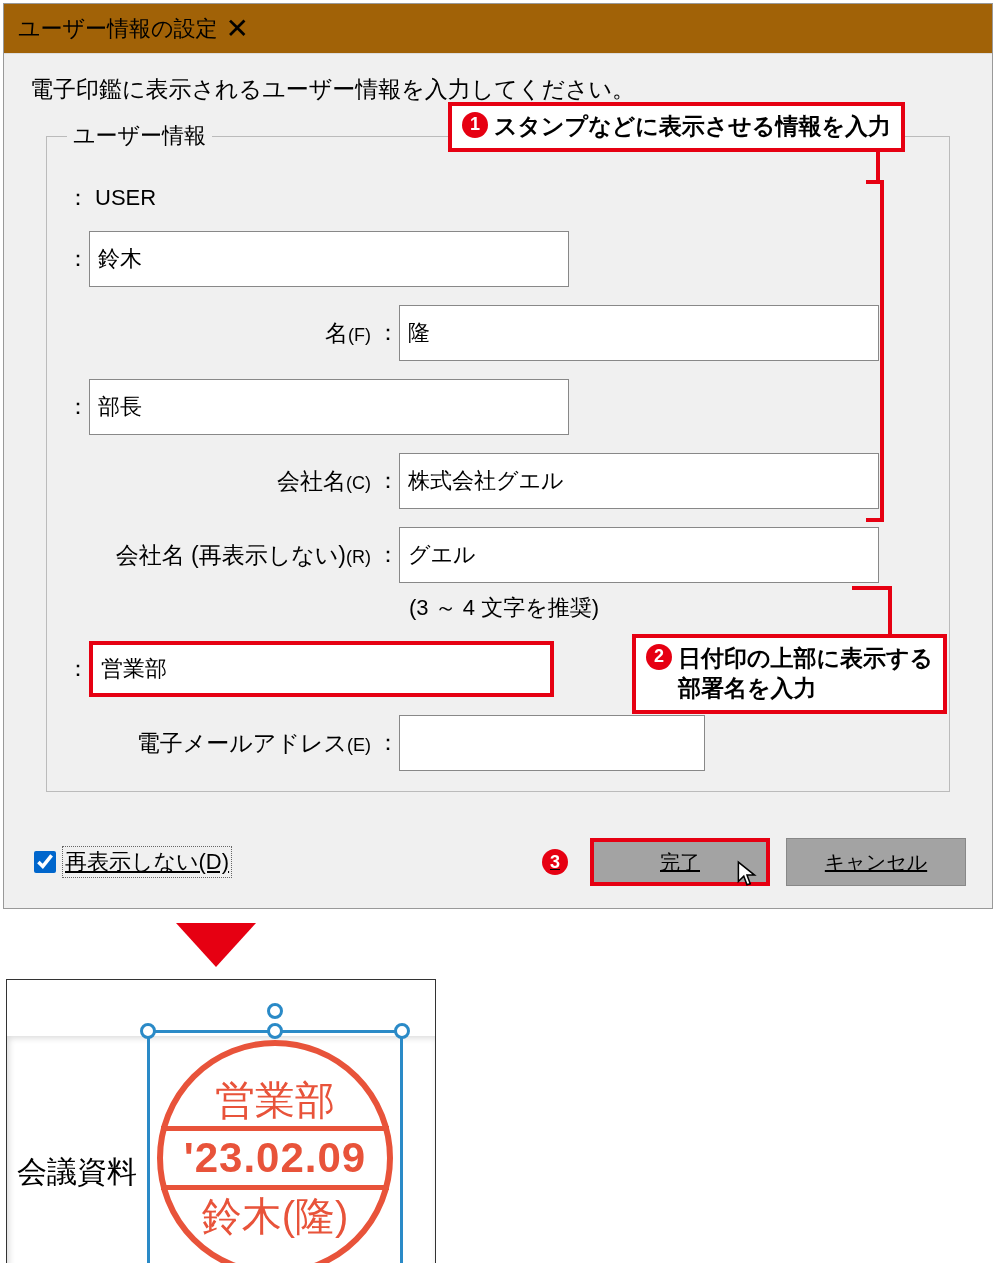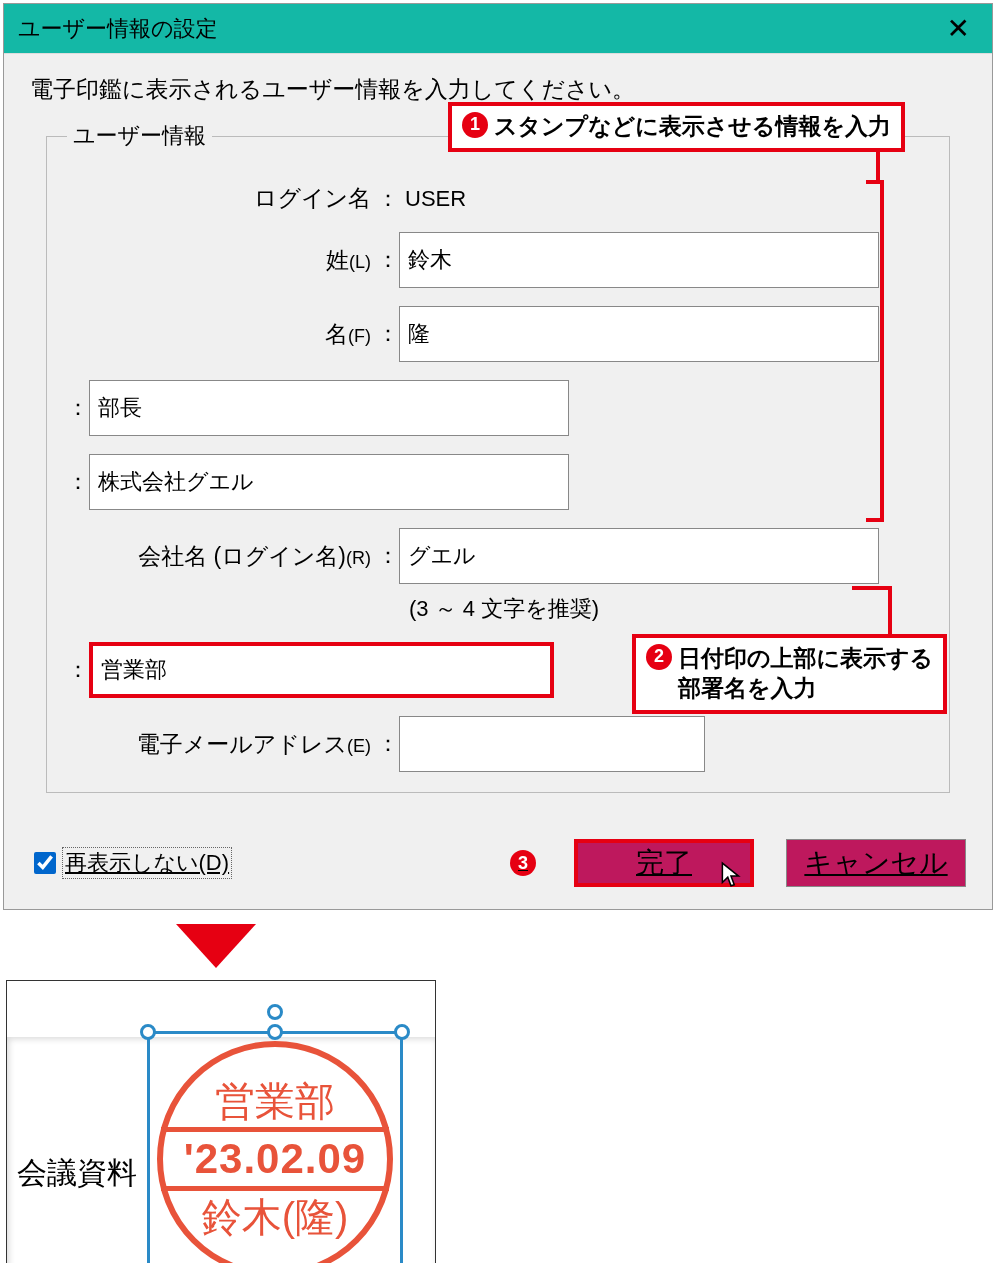--- a/index.html
+++ b/index.html
@@ -10,25 +10,24 @@
     width: 1000px;
   }
   .dialog {
     border: 1px solid #999;
     background: #f0f0f0;
     position: relative;
     width: 990px;
     margin: 3px;
   }
   .titlebar {
-    background: #14b8a6;
+    background: #a16207;
     padding: 8px 14px;
     font-size: 22px;
     display: flex;
-    justify-content: space-between;
     align-items: center;
     border-bottom: 1px solid #ddd;
   }
   .close-x {
     font-size: 28px;
     font-weight: 300;
     cursor: pointer;
     padding: 0 8px;
   }
   .body {
@@ -95,26 +94,26 @@
   .spacer { flex: 1; }
   .callnum {
     display:inline-flex; width:26px; height:26px; border-radius:50%;
     background:#e60012; color:#fff; font-weight:bold; font-size:18px;
     align-items:center; justify-content:center; margin-right:6px;
     flex-shrink:0;
   }
   button.btn {
     min-width: 180px;
     height: 48px;
-    font-size: 28px;
-    background: #be185d;
+    font-size: 20px;
+    background: #a3a3a3;
     border: 1px solid #888;
     font-family: inherit;
     cursor: pointer;
-    margin-left: 32px;
+    margin-left: 16px;
   }
   .hl-red { border: 4px solid #e60012 !important; }
   .callout {
     position: absolute;
     background: #fff;
     border: 4px solid #e60012;
     font-size: 23px;
     font-weight: bold;
     padding: 6px 10px;
     display: flex;
@@ -199,56 +198,53 @@
     <span class="close-x">✕</span>
   </div>
 
   <div class="body">
     <div class="instruction">電子印鑑に表示されるユーザー情報を入力してください。</div>
 
     <fieldset>
       <legend>ユーザー情報</legend>
 
       <div class="row">
-        <div class="lbl">
-          <span>ログイン名</span>
-        </div>
         <div class="colon">：</div>
         <div class="val-text">USER</div>
       </div>
 
       <div class="row">
-        <div class="lbl">
-          <span>姓</span><small>(L)</small>
-        </div>
         <div class="colon">：</div>
         <input class="tf" value="鈴木" style="">
       </div>
 
       <div class="row">
         <div class="lbl">
           <span>名</span><small>(F)</small>
         </div>
         <div class="colon">：</div>
         <input class="tf" value="隆" style="">
       </div>
 
       <div class="row">
         <div class="colon">：</div>
         <input class="tf" value="部長" style="">
       </div>
 
       <div class="row">
+        <div class="lbl">
+          <span>会社名</span><small>(C)</small>
+        </div>
         <div class="colon">：</div>
         <input class="tf" value="株式会社グエル" style="">
       </div>
 
       <div class="row">
         <div class="lbl">
-          <span>会社名 (ログイン名)</span><small>(R)</small>
+          <span>会社名 (再表示しない)</span><small>(R)</small>
         </div>
         <div class="colon">：</div>
         <input class="tf" value="グエル" style="">
       </div>
 
       <div class="hint">(3 ～ 4 文字を推奨)</div>
 
       <div class="row">
         <div class="colon">：</div>
         <input class="tf hl-red" style="flex-basis: 465px;" value="営業部">

